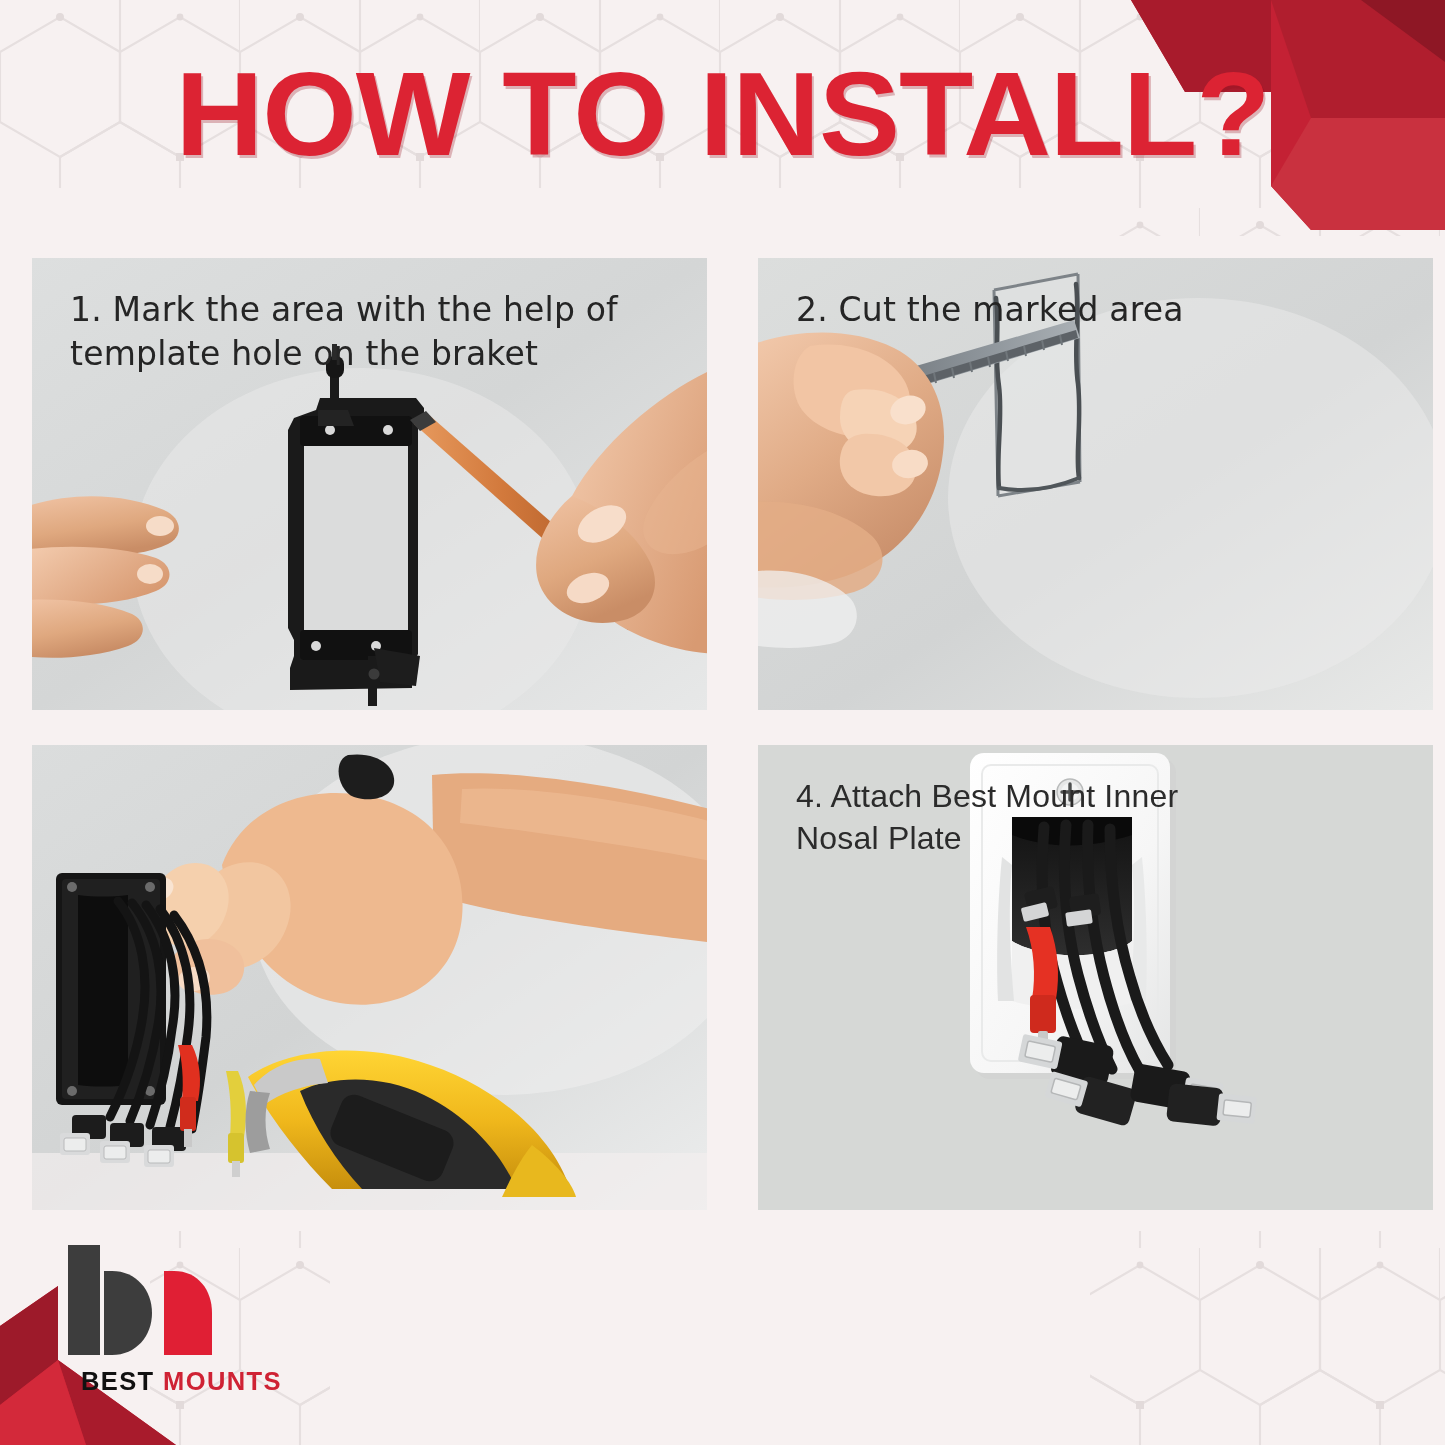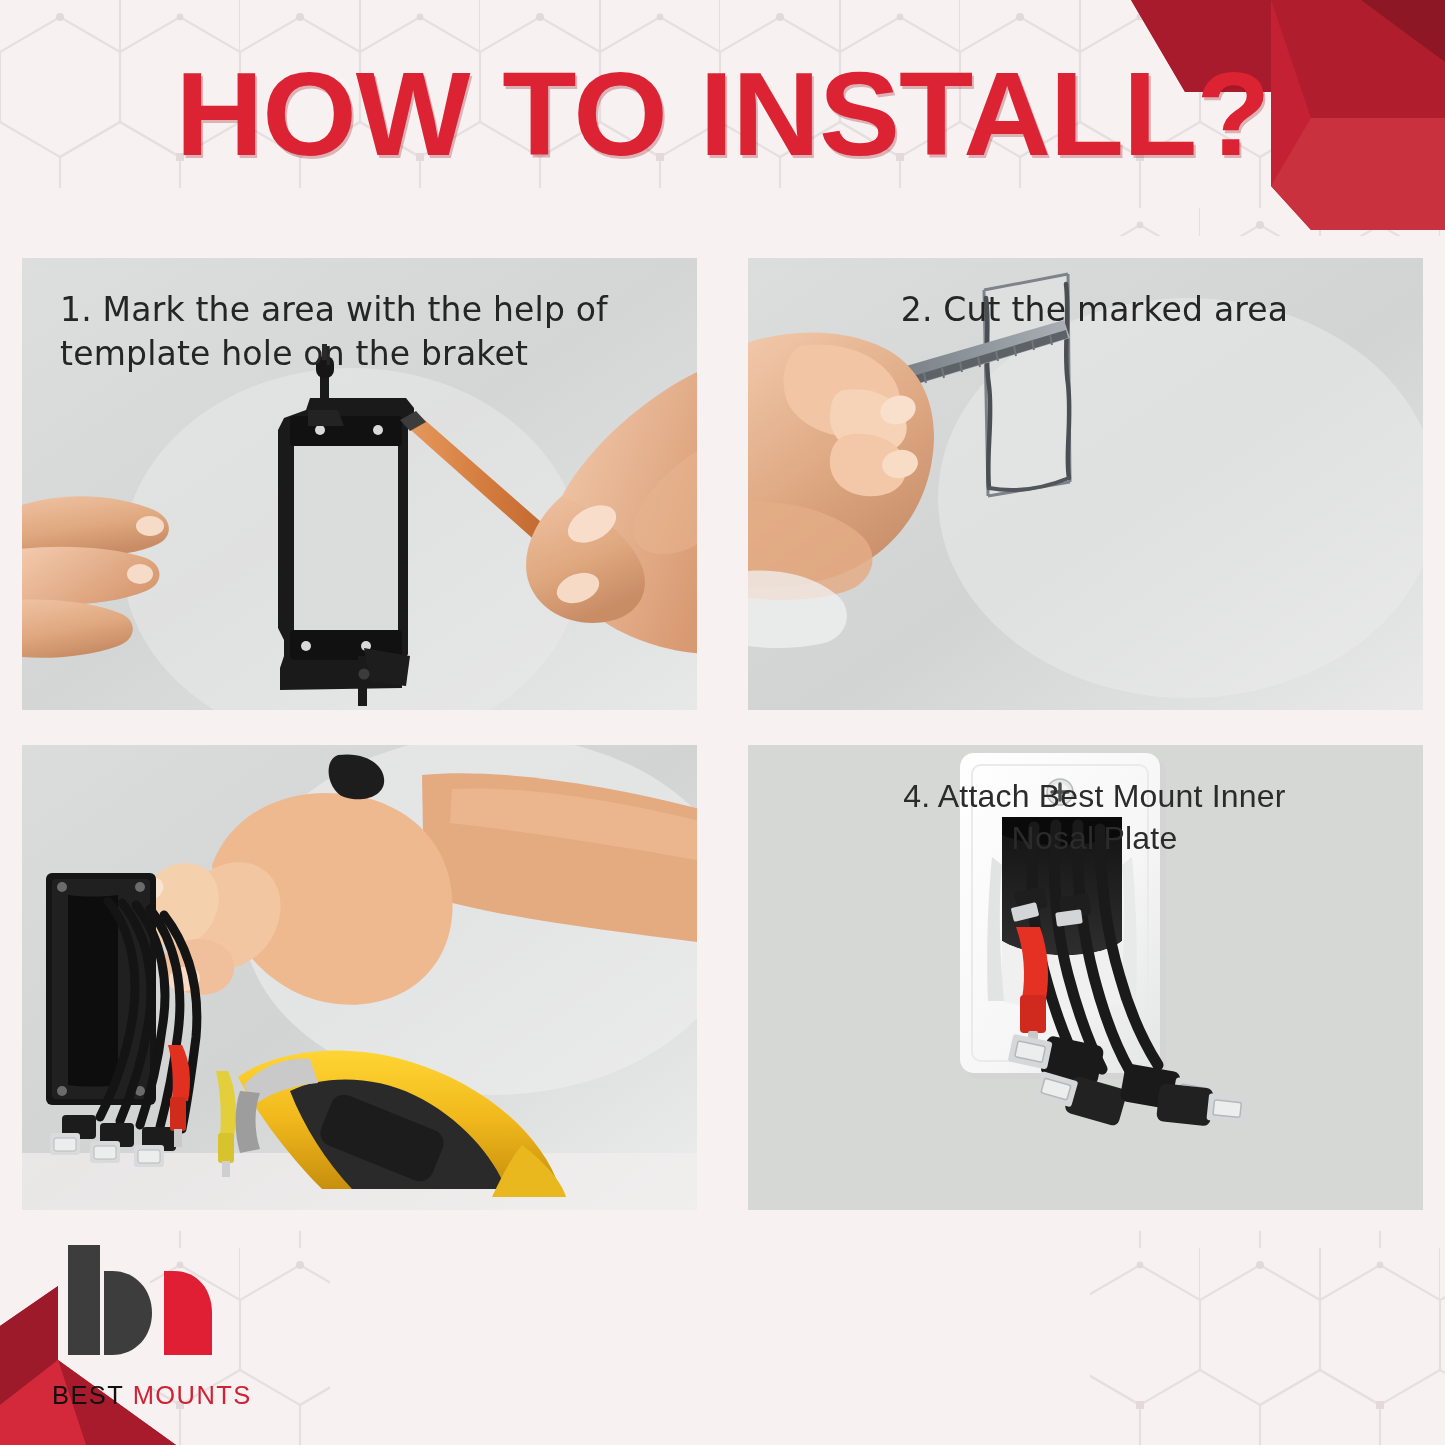--- a/index.html
+++ b/index.html
@@ -30,58 +30,59 @@
     letter-spacing:-1px;
     color:#dc2333;
     text-shadow:2px 3px 0 rgba(150,15,30,.28);
     white-space:nowrap;
     transform:scaleX(1.03);
   }
 
   
   .grid{
     position:absolute;
-    left:22px;top:258px;
+    left:32px;top:258px;
     width:1401px;height:952px;
     display:grid;
     grid-template-columns:675px 675px;
     grid-template-rows:452px 465px;
     column-gap:51px;row-gap:35px;
   }
   .panel{position:relative;overflow:hidden;}
   .panel .caption{
     position:absolute;left:38px;top:30px;right:20px;
     font-family:"DejaVu Sans", sans-serif;
     font-size:33px;
     line-height:1.32;
     color:#252525;
     letter-spacing:.2px;
     z-index:6;
     white-space:pre-line;
   }
   #panel-1{background:linear-gradient(115deg,#dbdcdc 0%,#d5d7d7 45%,#e3e4e4 100%);}
-  #panel-2{background:linear-gradient(135deg,#d8dada 0%,#cfd1d1 50%,#e6e7e6 100%);text-align:center;}
+  #panel-2{background:linear-gradient(135deg,#d8dada 0%,#cfd1d1 50%,#e6e7e6 100%);}
   #panel-3{background:linear-gradient(120deg,#d7d9d9 0%,#d2d4d4 40%,#e9eaea 100%);}
-  #panel-4{background:#bef264;text-align:center;}
+  #panel-4{background:#bef264;}
   #panel-4 .caption{
     font-family:"Liberation Sans", sans-serif;
     font-size:32px;line-height:1.32;color:#2b2b2b;
   }
 
   
   .photo{position:absolute;inset:0;}
 
   
   .logo{position:absolute;left:52px;top:1245px;width:230px;height:165px;}
   .logo-mark{position:relative;width:175px;height:112px;}
   .logo-text{
-    margin-top:24px;
+    margin-top:10px;
     font-family:"Liberation Sans", sans-serif;
-    font-size:25.5px;font-weight:normal;letter-spacing:1.4px;
+    font-size:25.5px;font-weight:bold;letter-spacing:1.4px;
     white-space:nowrap;
+    text-align:right;
   }
   .logo-text .t-best{color:#111111;}
   .logo-text .t-mounts{color:#cf2234;}
 </style>
 </head>
 <body>
 
 <div id="page">
 
   <svg class="bg-pattern" width="1445" height="1445" viewBox="0 0 1445 1445">

